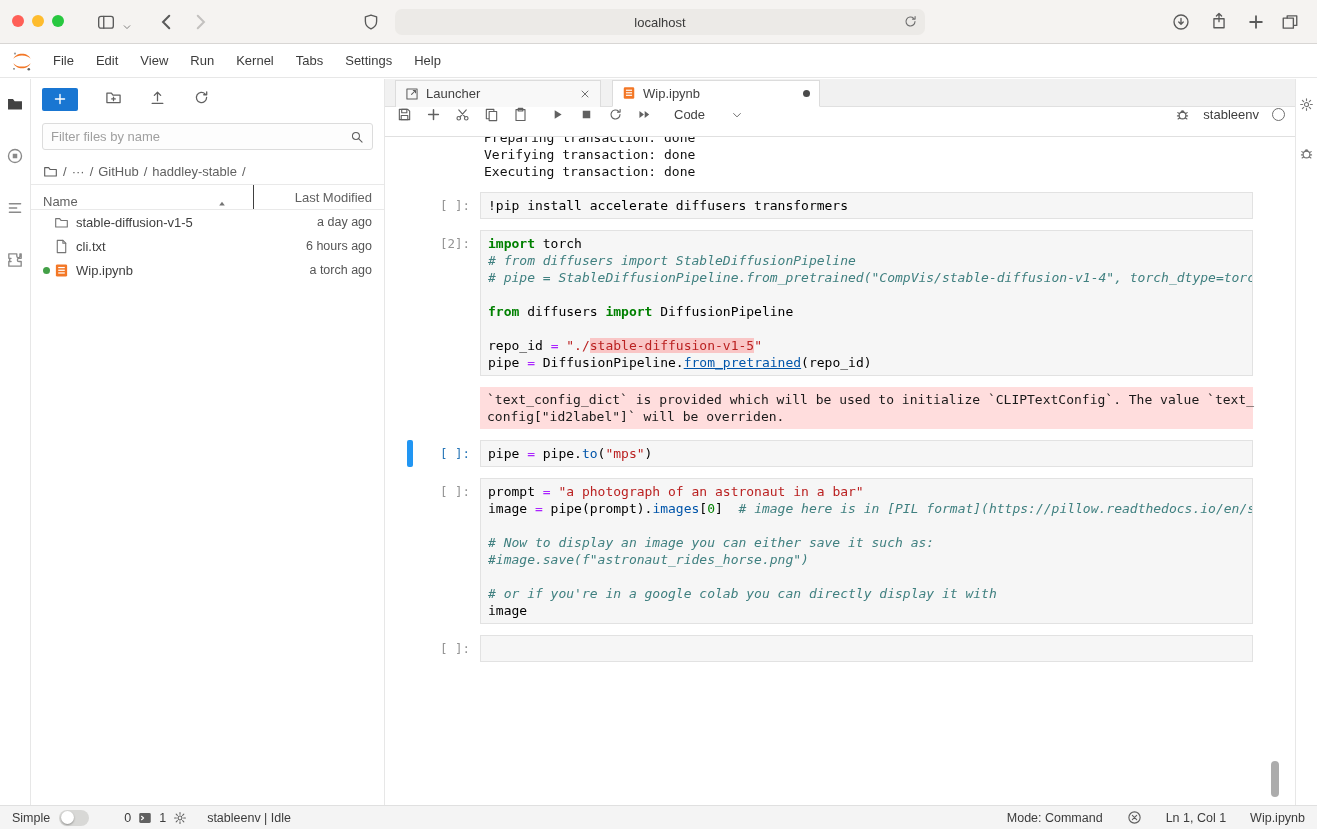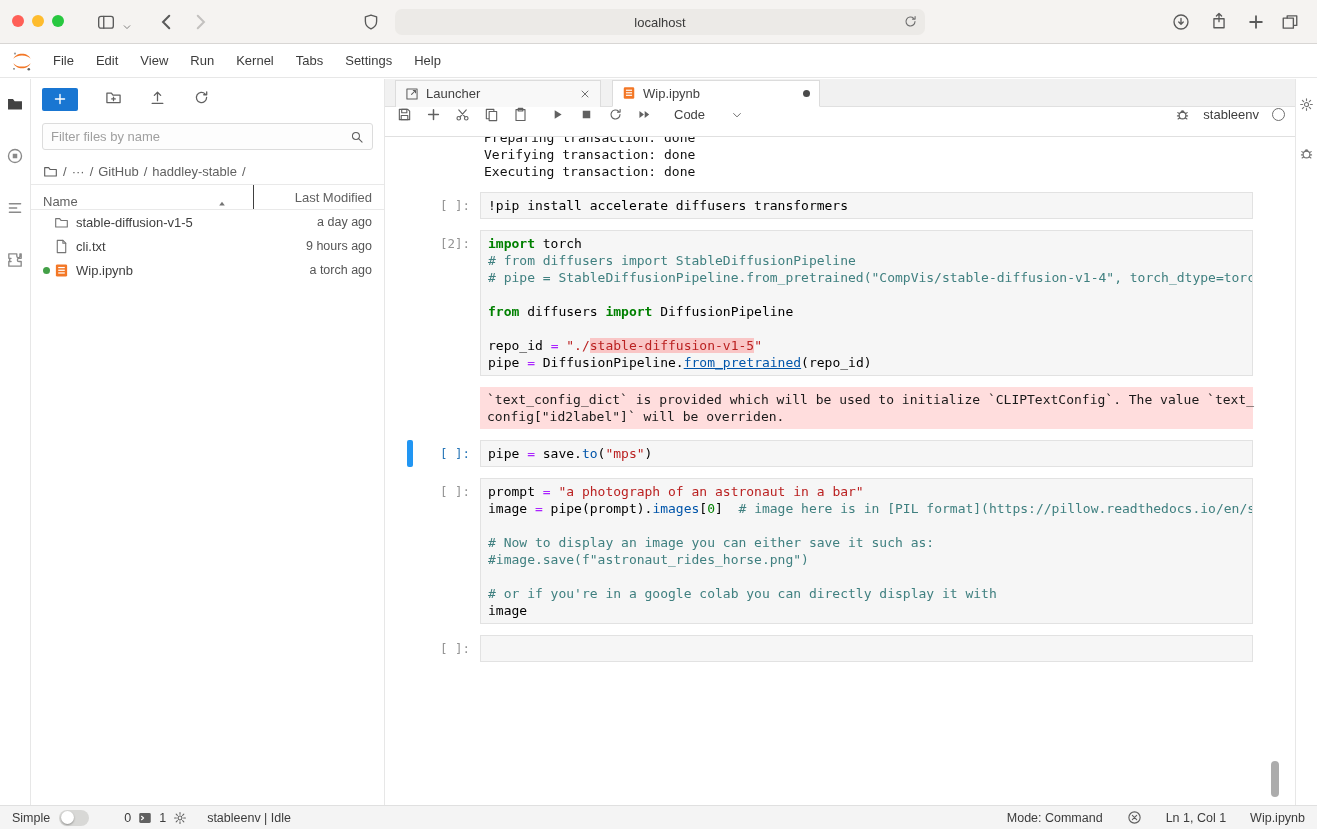--- a/index.html
+++ b/index.html
@@ -95,21 +95,21 @@
   .prompt{width:95px;flex:none;text-align:right;padding:5px 10px 0 0;font-size:12.5px;line-height:17px;color:#949494}
   .cell.selected .prompt{color:#2977b8}
   .cell-input{width:773px;background:#f6f6f6;border:1px solid #e2e2e2;padding:4px 7px;font-size:13px;line-height:17px;
               overflow:hidden;white-space:pre;color:#000;cursor:text}
   .cl{height:17px;white-space:pre}
   .cell-output{margin:4px 0 11px 95px;width:773px;padding:4px 7px;font-size:13px;line-height:17px;color:#1a1a1a}
   .cell-output.stderr{background:var(--warning-bg)}
   .tk-k{color:var(--code-keyword);font-weight:bold}
   .tk-s{color:var(--code-string)}
   .tk-sh{color:var(--code-string);background:var(--string-highlight)}
-  .tk-c{color:var(--code-comment);}
+  .tk-c{color:var(--code-comment);font-style:italic}
   .tk-o{color:var(--code-operator)}
   .tk-n{color:var(--code-number)}
   .tk-f{color:var(--code-property)}
   .tk-fu{color:var(--code-property);text-decoration:underline}
   .tk-t{color:#000}
   #nb-scrollthumb{position:absolute;right:16px;bottom:8px;width:8px;height:36px;border-radius:4px;background:#acacac}
 
   
   #statusbar{position:absolute;left:0;right:0;bottom:0;height:24px;background:#f4f4f4;border-top:1px solid #e0e0e0;
              display:flex;align-items:center;justify-content:space-between;padding:0 12px;font-size:12.5px;color:#3c3c3c}
@@ -294,21 +294,21 @@
         </div>
         <div class="fb-row">
           <span class="gutter"></span>
           <span class="icon">
             <svg viewBox="0 0 16 16">
               <path d="M3.5 1.5h6l3 3v10h-9z" stroke="currentColor" stroke-width="1.2" fill="none" stroke-linecap="round" stroke-linejoin="round"></path>
               <path d="M9.5 1.5v3h3" stroke="currentColor" stroke-width="1.2" fill="none" stroke-linecap="round" stroke-linejoin="round"></path>
             </svg>
           </span>
           <span class="fname">cli.txt</span>
-          <span class="fmod">9 hours ago</span>
+          <span class="fmod">6 hours ago</span>
         </div>
         <div class="fb-row">
           <span class="gutter">
             <span class="dot"></span>
           </span>
           <span class="icon">
             <svg viewBox="0 0 16 16">
               <rect x="2" y="1.5" width="12" height="13" rx="1.5" fill="var(--jupyter-orange)"></rect>
               <rect x="4.5" y="4.2" width="7" height="1.3" fill="#fff"></rect>
               <rect x="4.5" y="7.1" width="7" height="1.3" fill="#fff"></rect>
@@ -456,21 +456,21 @@
           <div class="cell">
             <div class="prompt">[2]:</div>
             <div class="cell-input"><div class="cl"><span class="tk-k">import</span><span class="tk-t"> torch</span></div><div class="cl"><span class="tk-c"># from diffusers import StableDiffusionPipeline</span></div><div class="cl"><span class="tk-c"># pipe = StableDiffusionPipeline.from_pretrained("CompVis/stable-diffusion-v1-4", torch_dtype=torc</span></div><div class="cl">&nbsp;</div><div class="cl"><span class="tk-k">from</span><span class="tk-t"> diffusers </span><span class="tk-k">import</span><span class="tk-t"> DiffusionPipeline</span></div><div class="cl">&nbsp;</div><div class="cl"><span class="tk-t">repo_id </span><span class="tk-o">=</span><span class="tk-t"> </span><span class="tk-s">"./</span><span class="tk-sh">stable-diffusion-v1-5</span><span class="tk-s">"</span></div><div class="cl"><span class="tk-t">pipe </span><span class="tk-o">=</span><span class="tk-t"> DiffusionPipeline.</span><span class="tk-fu">from_pretrained</span><span class="tk-t">(repo_id)</span></div></div>
           </div>
           <div class="cell-output stderr">
             <div class="cl">`text_config_dict` is provided which will be used to initialize `CLIPTextConfig`. The value `text_</div>
             <div class="cl">config["id2label"]` will be overriden.</div>
           </div>
           <div class="cell selected">
             <div class="prompt">[ ]:</div>
-            <div class="cell-input"><div class="cl"><span class="tk-t">pipe </span><span class="tk-o">=</span><span class="tk-t"> save.</span><span class="tk-f">to</span><span class="tk-t">(</span><span class="tk-s">"mps"</span><span class="tk-t">)</span></div></div>
+            <div class="cell-input"><div class="cl"><span class="tk-t">pipe </span><span class="tk-o">=</span><span class="tk-t"> pipe.</span><span class="tk-f">to</span><span class="tk-t">(</span><span class="tk-s">"mps"</span><span class="tk-t">)</span></div></div>
           </div>
           <div class="cell">
             <div class="prompt">[ ]:</div>
             <div class="cell-input"><div class="cl"><span class="tk-t">prompt </span><span class="tk-o">=</span><span class="tk-t"> </span><span class="tk-s">"a photograph of an astronaut in a bar"</span></div><div class="cl"><span class="tk-t">image </span><span class="tk-o">=</span><span class="tk-t"> pipe(prompt).</span><span class="tk-f">images</span><span class="tk-t">[</span><span class="tk-n">0</span><span class="tk-t">]  </span><span class="tk-c"># image here is in [PIL format](https://pillow.readthedocs.io/en/s</span></div><div class="cl">&nbsp;</div><div class="cl"><span class="tk-c"># Now to display an image you can either save it such as:</span></div><div class="cl"><span class="tk-c">#image.save(f"astronaut_rides_horse.png")</span></div><div class="cl">&nbsp;</div><div class="cl"><span class="tk-c"># or if you're in a google colab you can directly display it with</span></div><div class="cl"><span class="tk-t">image</span></div></div>
           </div>
           <div class="cell">
             <div class="prompt">[ ]:</div>
             <div class="cell-input"><div class="cl">&nbsp;</div></div>
           </div>
         </div>

